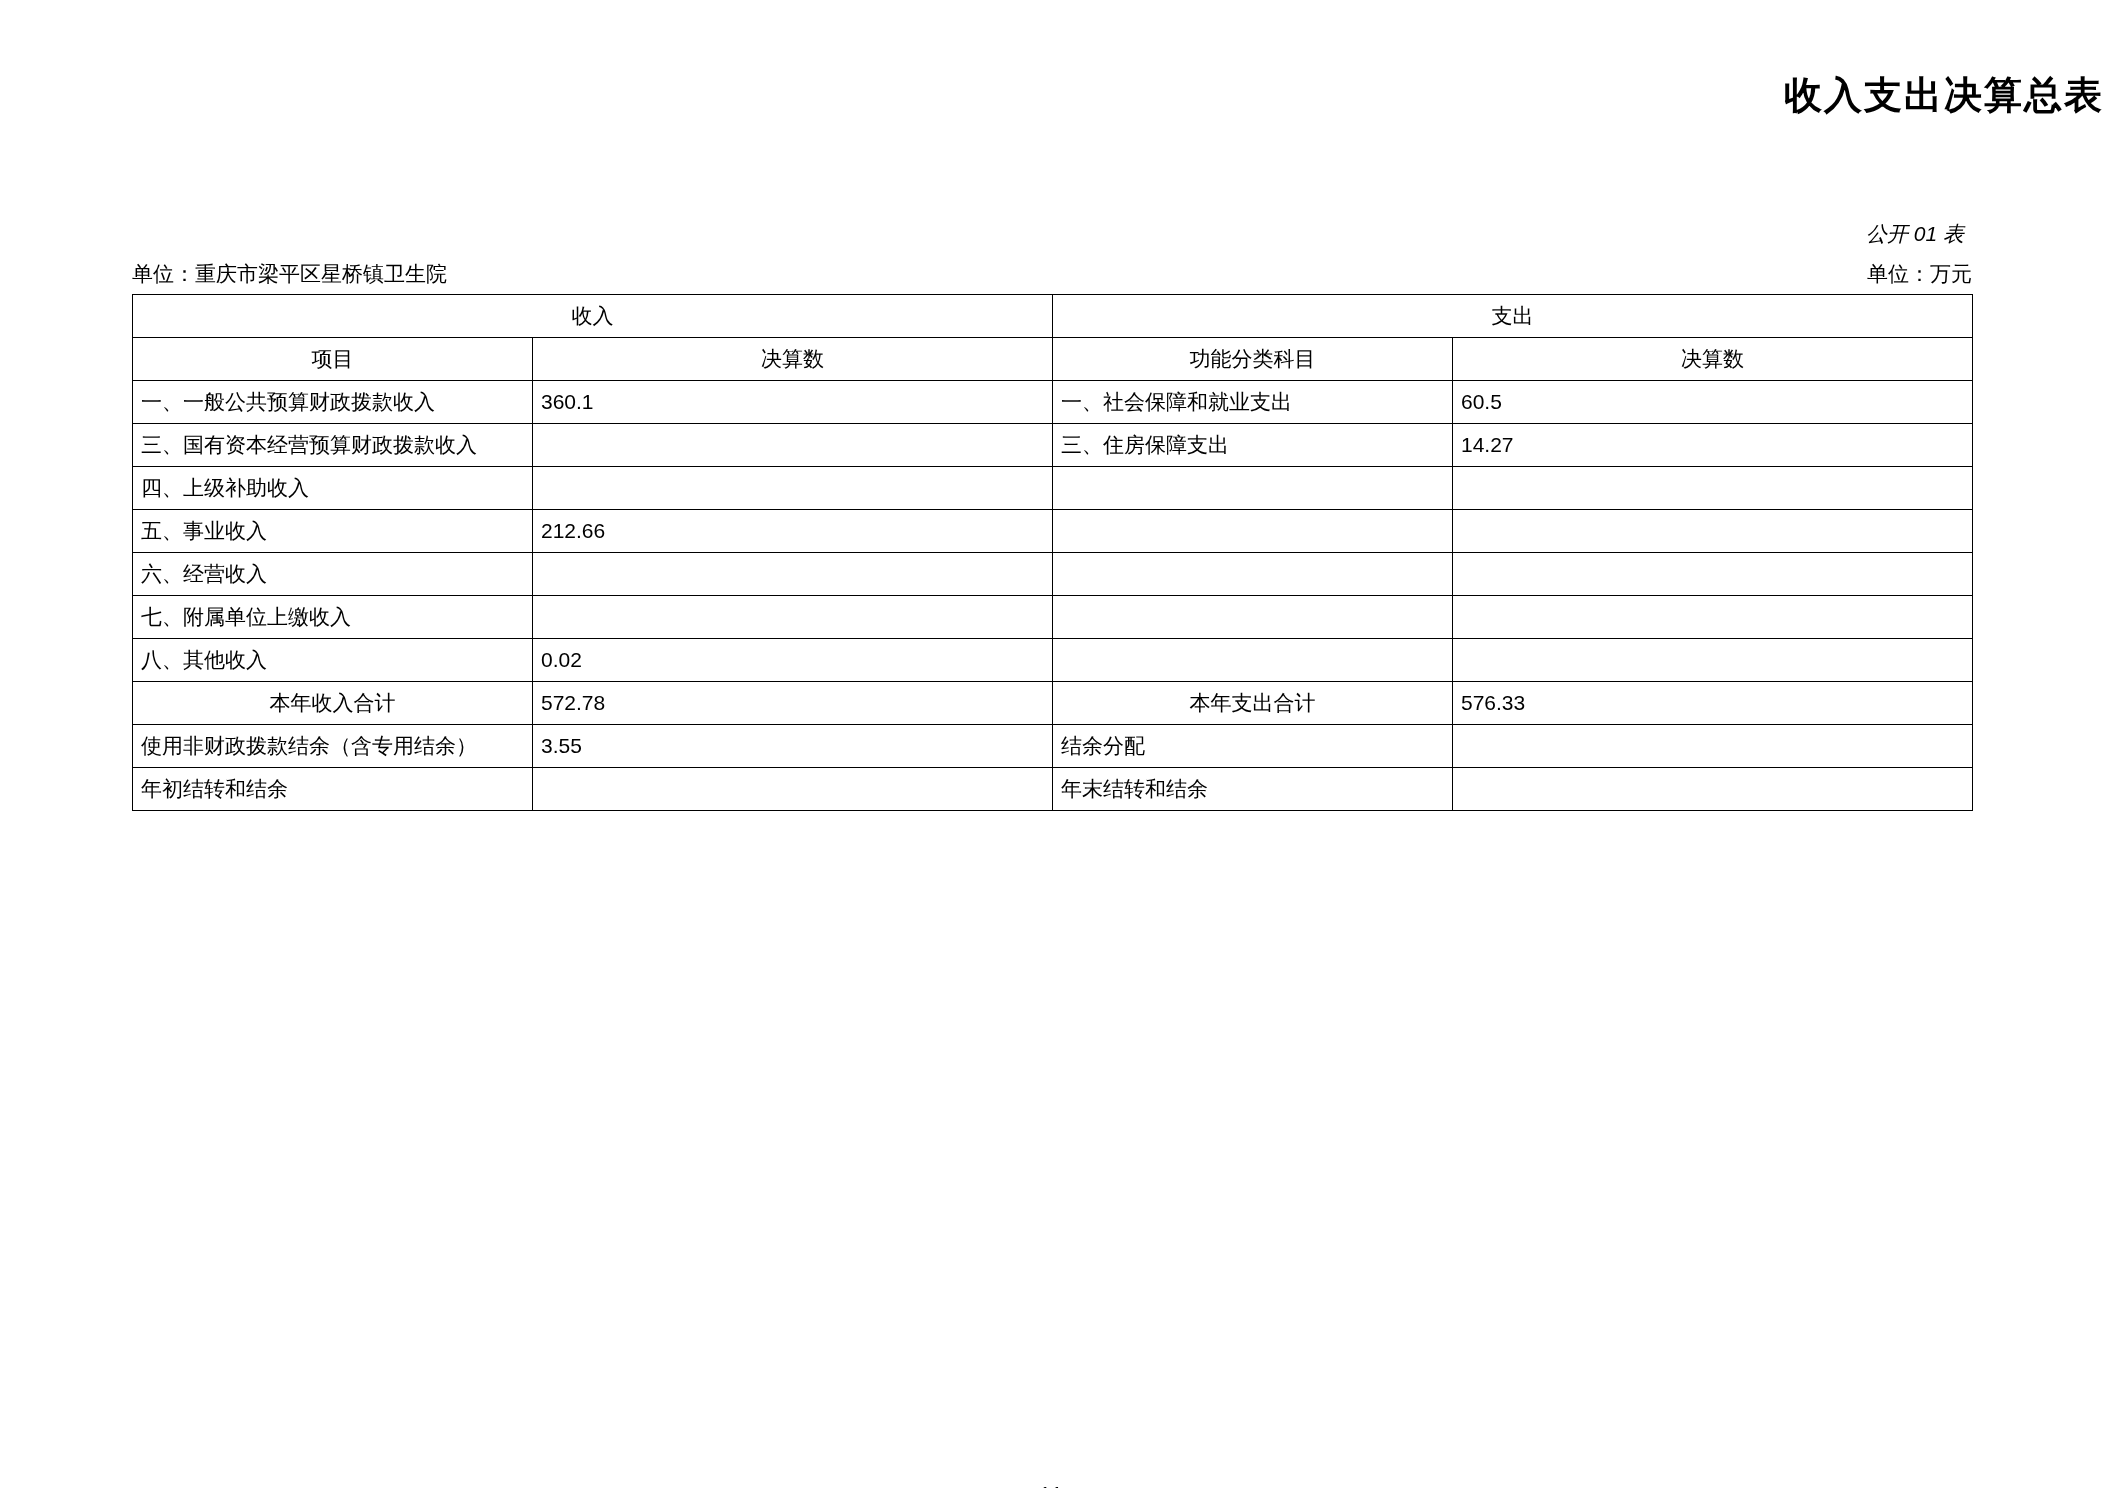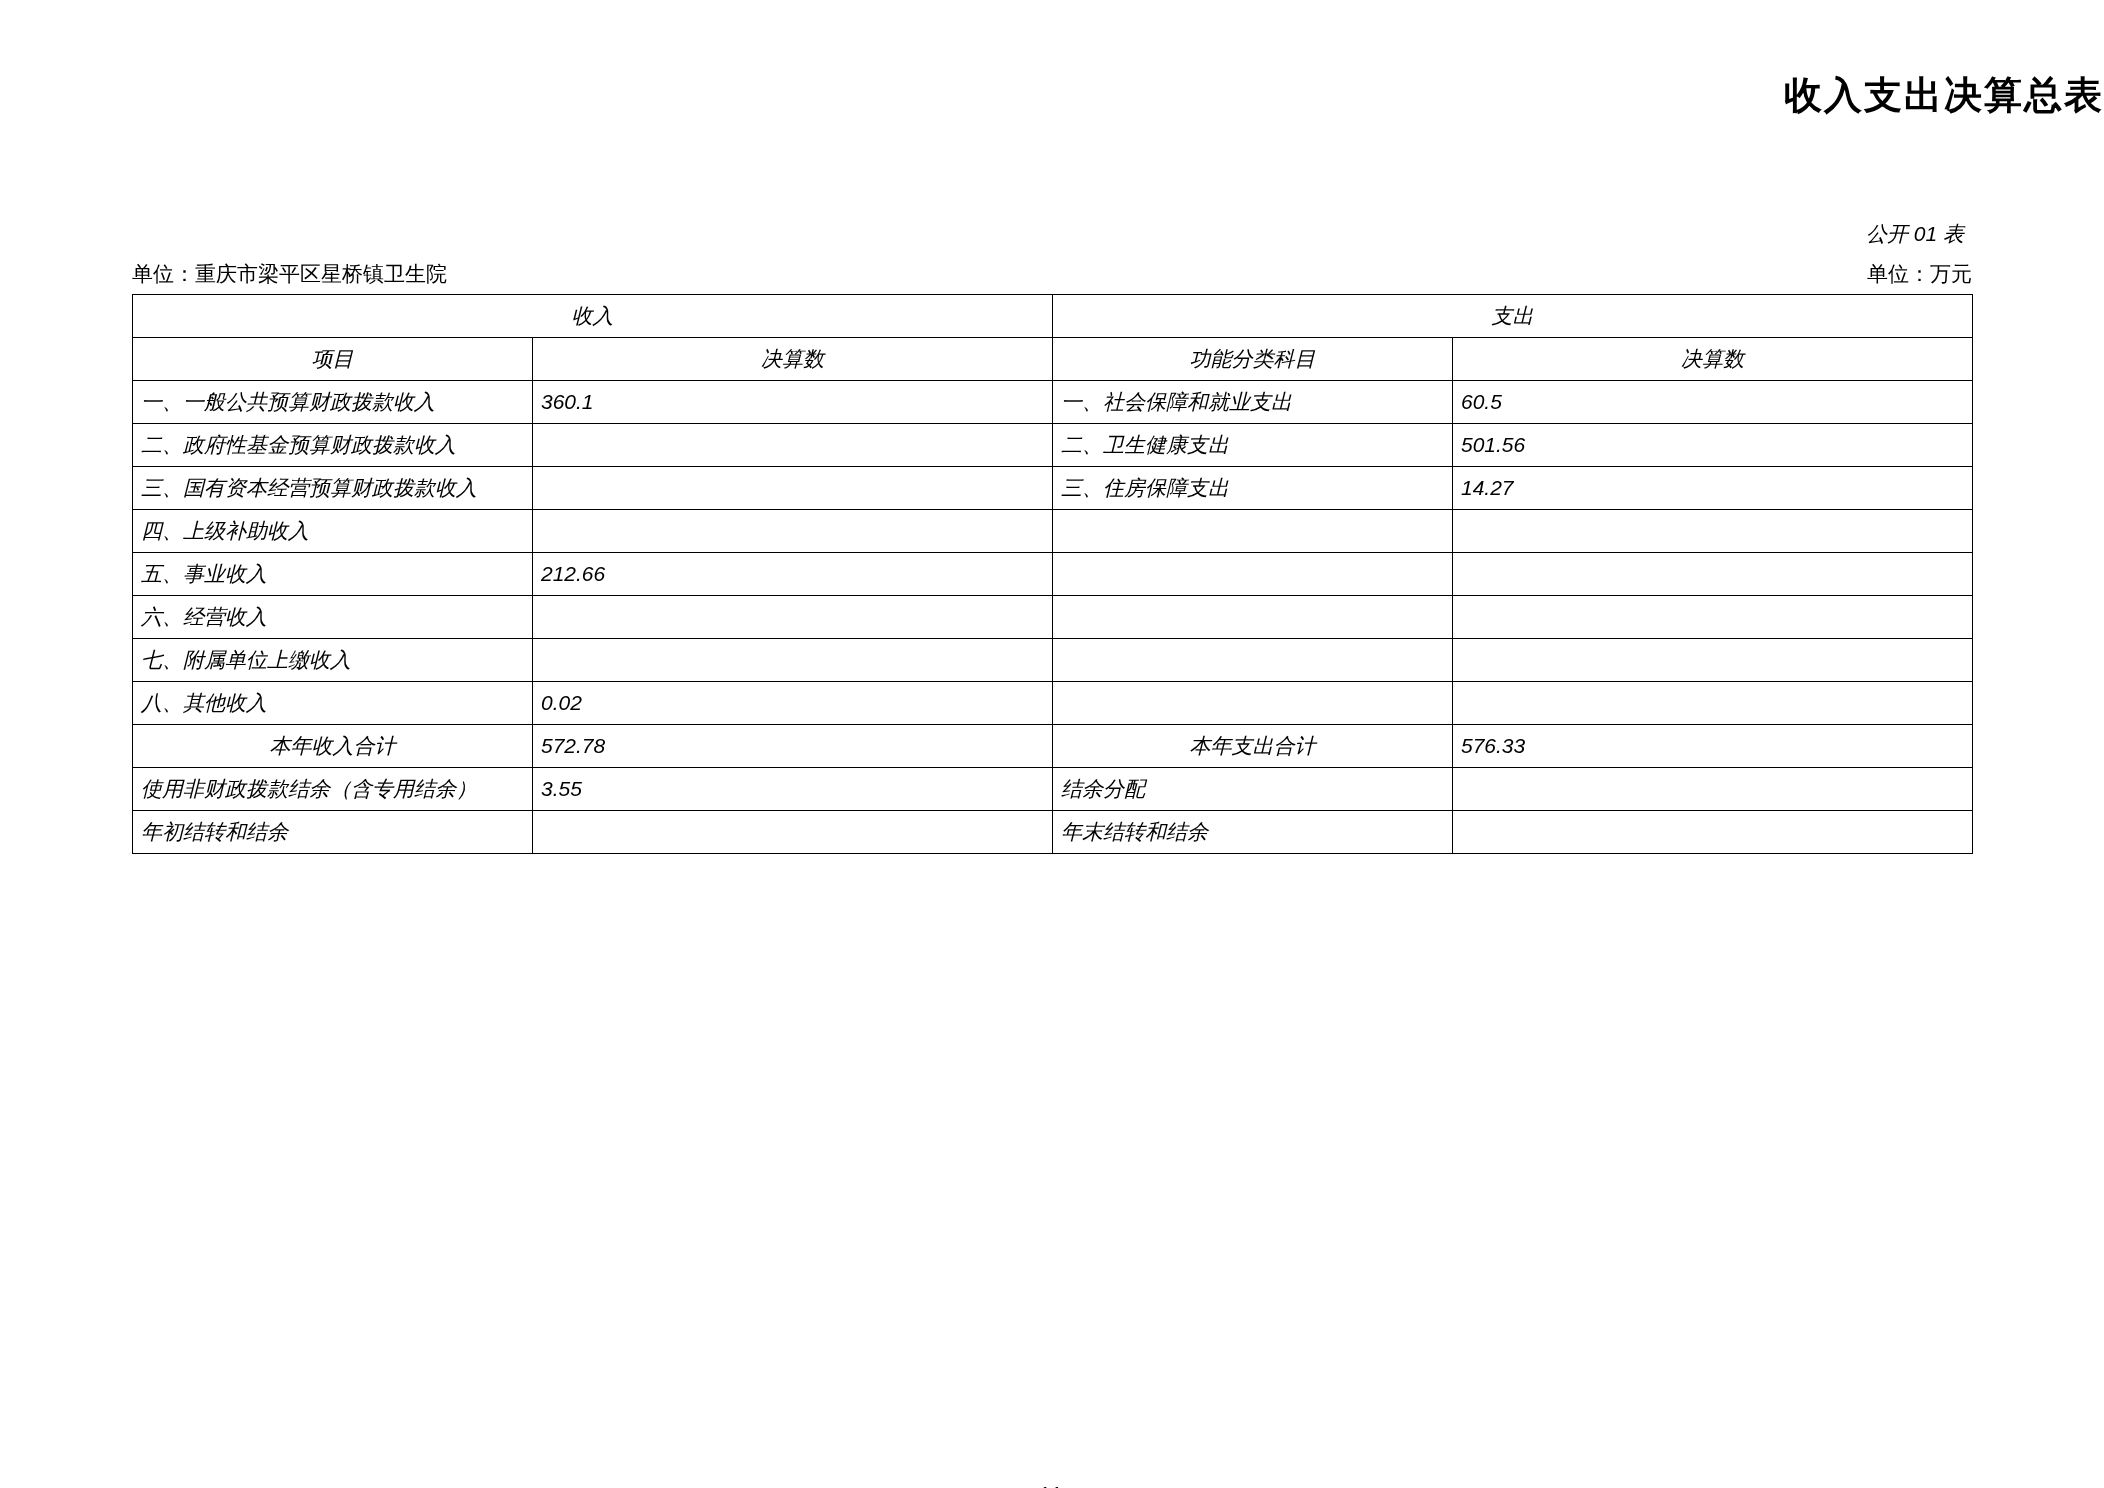--- a/index.html
+++ b/index.html
@@ -56,21 +56,20 @@
     table-layout: fixed;
     font-size: 21px;
     font-family: "Liberation Sans", "DejaVu Sans", sans-serif;
   }
   table.fin td {
     border: 1px solid #000000;
     height: 38px;
     padding: 2px 8px;
     vertical-align: middle;
     line-height: 1.2;
-    font-style: italic;
   }
   .c-left   { text-align: left; }
   .c-center { text-align: center; }
   .c-right  { text-align: left; padding-right: 12px; }
   .sub-center { text-align: center; }
   .note {
     position: absolute;
     left: 132px;
     top: 782px;
     font-size: 21px;
@@ -117,26 +116,20 @@
         <td class="c-center">决算数</td>
         <td class="c-center">功能分类科目</td>
         <td class="c-center">决算数</td>
       </tr>
 
       <tr>
         <td class="c-left">一、一般公共预算财政拨款收入</td>
         <td class="c-right">360.1</td>
         <td class="c-left">一、社会保障和就业支出</td>
         <td class="c-right">60.5</td>
-      </tr>
-      <tr>
-        <td class="c-left">二、政府性基金预算财政拨款收入</td>
-        <td class="c-right"></td>
-        <td class="c-left">二、卫生健康支出</td>
-        <td class="c-right">501.56</td>
       </tr>
       <tr>
         <td class="c-left">三、国有资本经营预算财政拨款收入</td>
         <td class="c-right"></td>
         <td class="c-left">三、住房保障支出</td>
         <td class="c-right">14.27</td>
       </tr>
       <tr>
         <td class="c-left">四、上级补助收入</td>
         <td class="c-right"></td>

